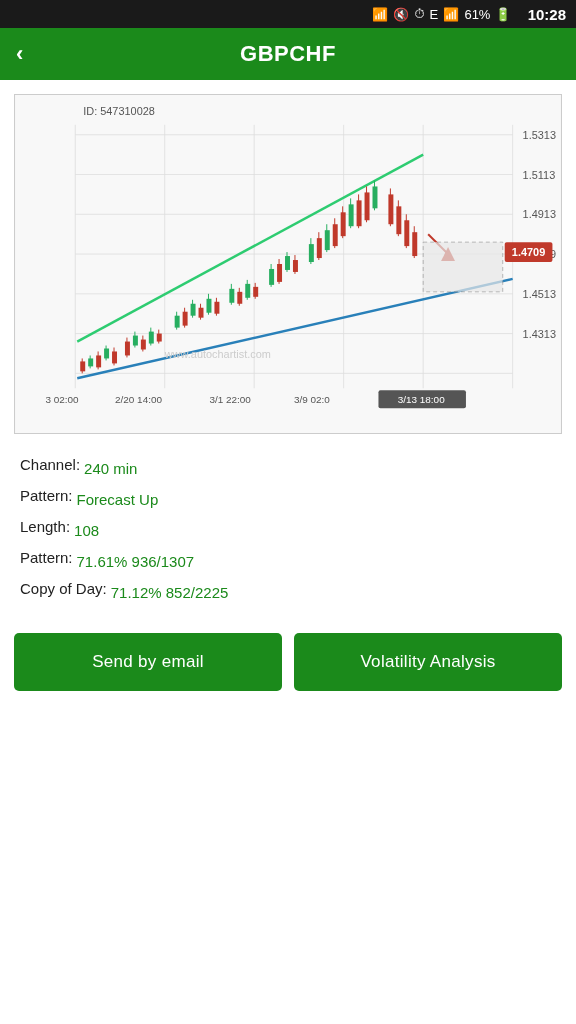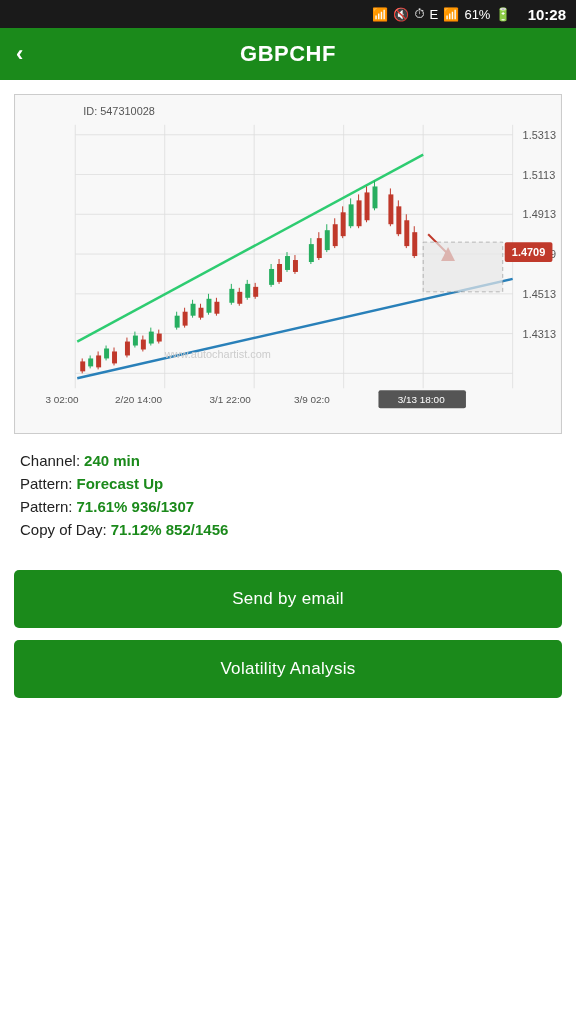--- a/index.html
+++ b/index.html
@@ -86,21 +86,22 @@
       display: flex;
       align-items: center;
       flex-wrap: wrap;
     }
     .info-label {
       color: #222;
       margin-right: 4px;
     }
     .info-value {
       color: #1b8a1b;
-      font-weight: bold;
+      font-weight: normal;
+      margin-top: 8px;
     }
     .info-value.green { color: #1b8a1b; }
 
     
     .copy-btn {
       display: inline-flex;
       align-items: center;
       gap: 4px;
       border: 1px solid #aaa;
       background: #f0f0f0;
@@ -112,21 +113,21 @@
       color: #333;
     }
     .copy-btn .copy-icon {
       font-size: 12px;
     }
 
     
     .action-buttons {
       padding: 16px 14px;
       display: flex;
-      flex-direction: column;
+      flex-direction: row;
       gap: 12px;
     }
     .action-btn {
       background: #1b8a1b;
       color: white;
       border: none;
       border-radius: 5px;
       height: 58px;
       font-size: 17px;
       cursor: pointer;
@@ -293,25 +294,29 @@
 <div class="info-section">
   <div class="info-row">
     <span class="info-label">Channel:</span>
     <span class="info-value green">240 min</span>
   </div>
   <div class="info-row">
     <span class="info-label">Pattern:</span>
     <span class="info-value green">Forecast Up</span>
   </div>
   <div class="info-row">
+    <span class="info-label">Length:</span>
+    <span class="info-value green">108</span>
+  </div>
+  <div class="info-row">
     <span class="info-label">Pattern:</span>
     <span class="info-value green">71.61% 936/1307</span>
   </div>
   <div class="info-row">
     <span class="info-label">Copy of Day:</span>
-    <span class="info-value green">71.12% 852/1456</span>
+    <span class="info-value green">71.12% 852/2225</span>
   </div>
 </div>
 
 <div class="action-buttons">
   <button class="action-btn">Send by email</button>
   <button class="action-btn">Volatility Analysis</button>
 </div>
 
 </body></html>

